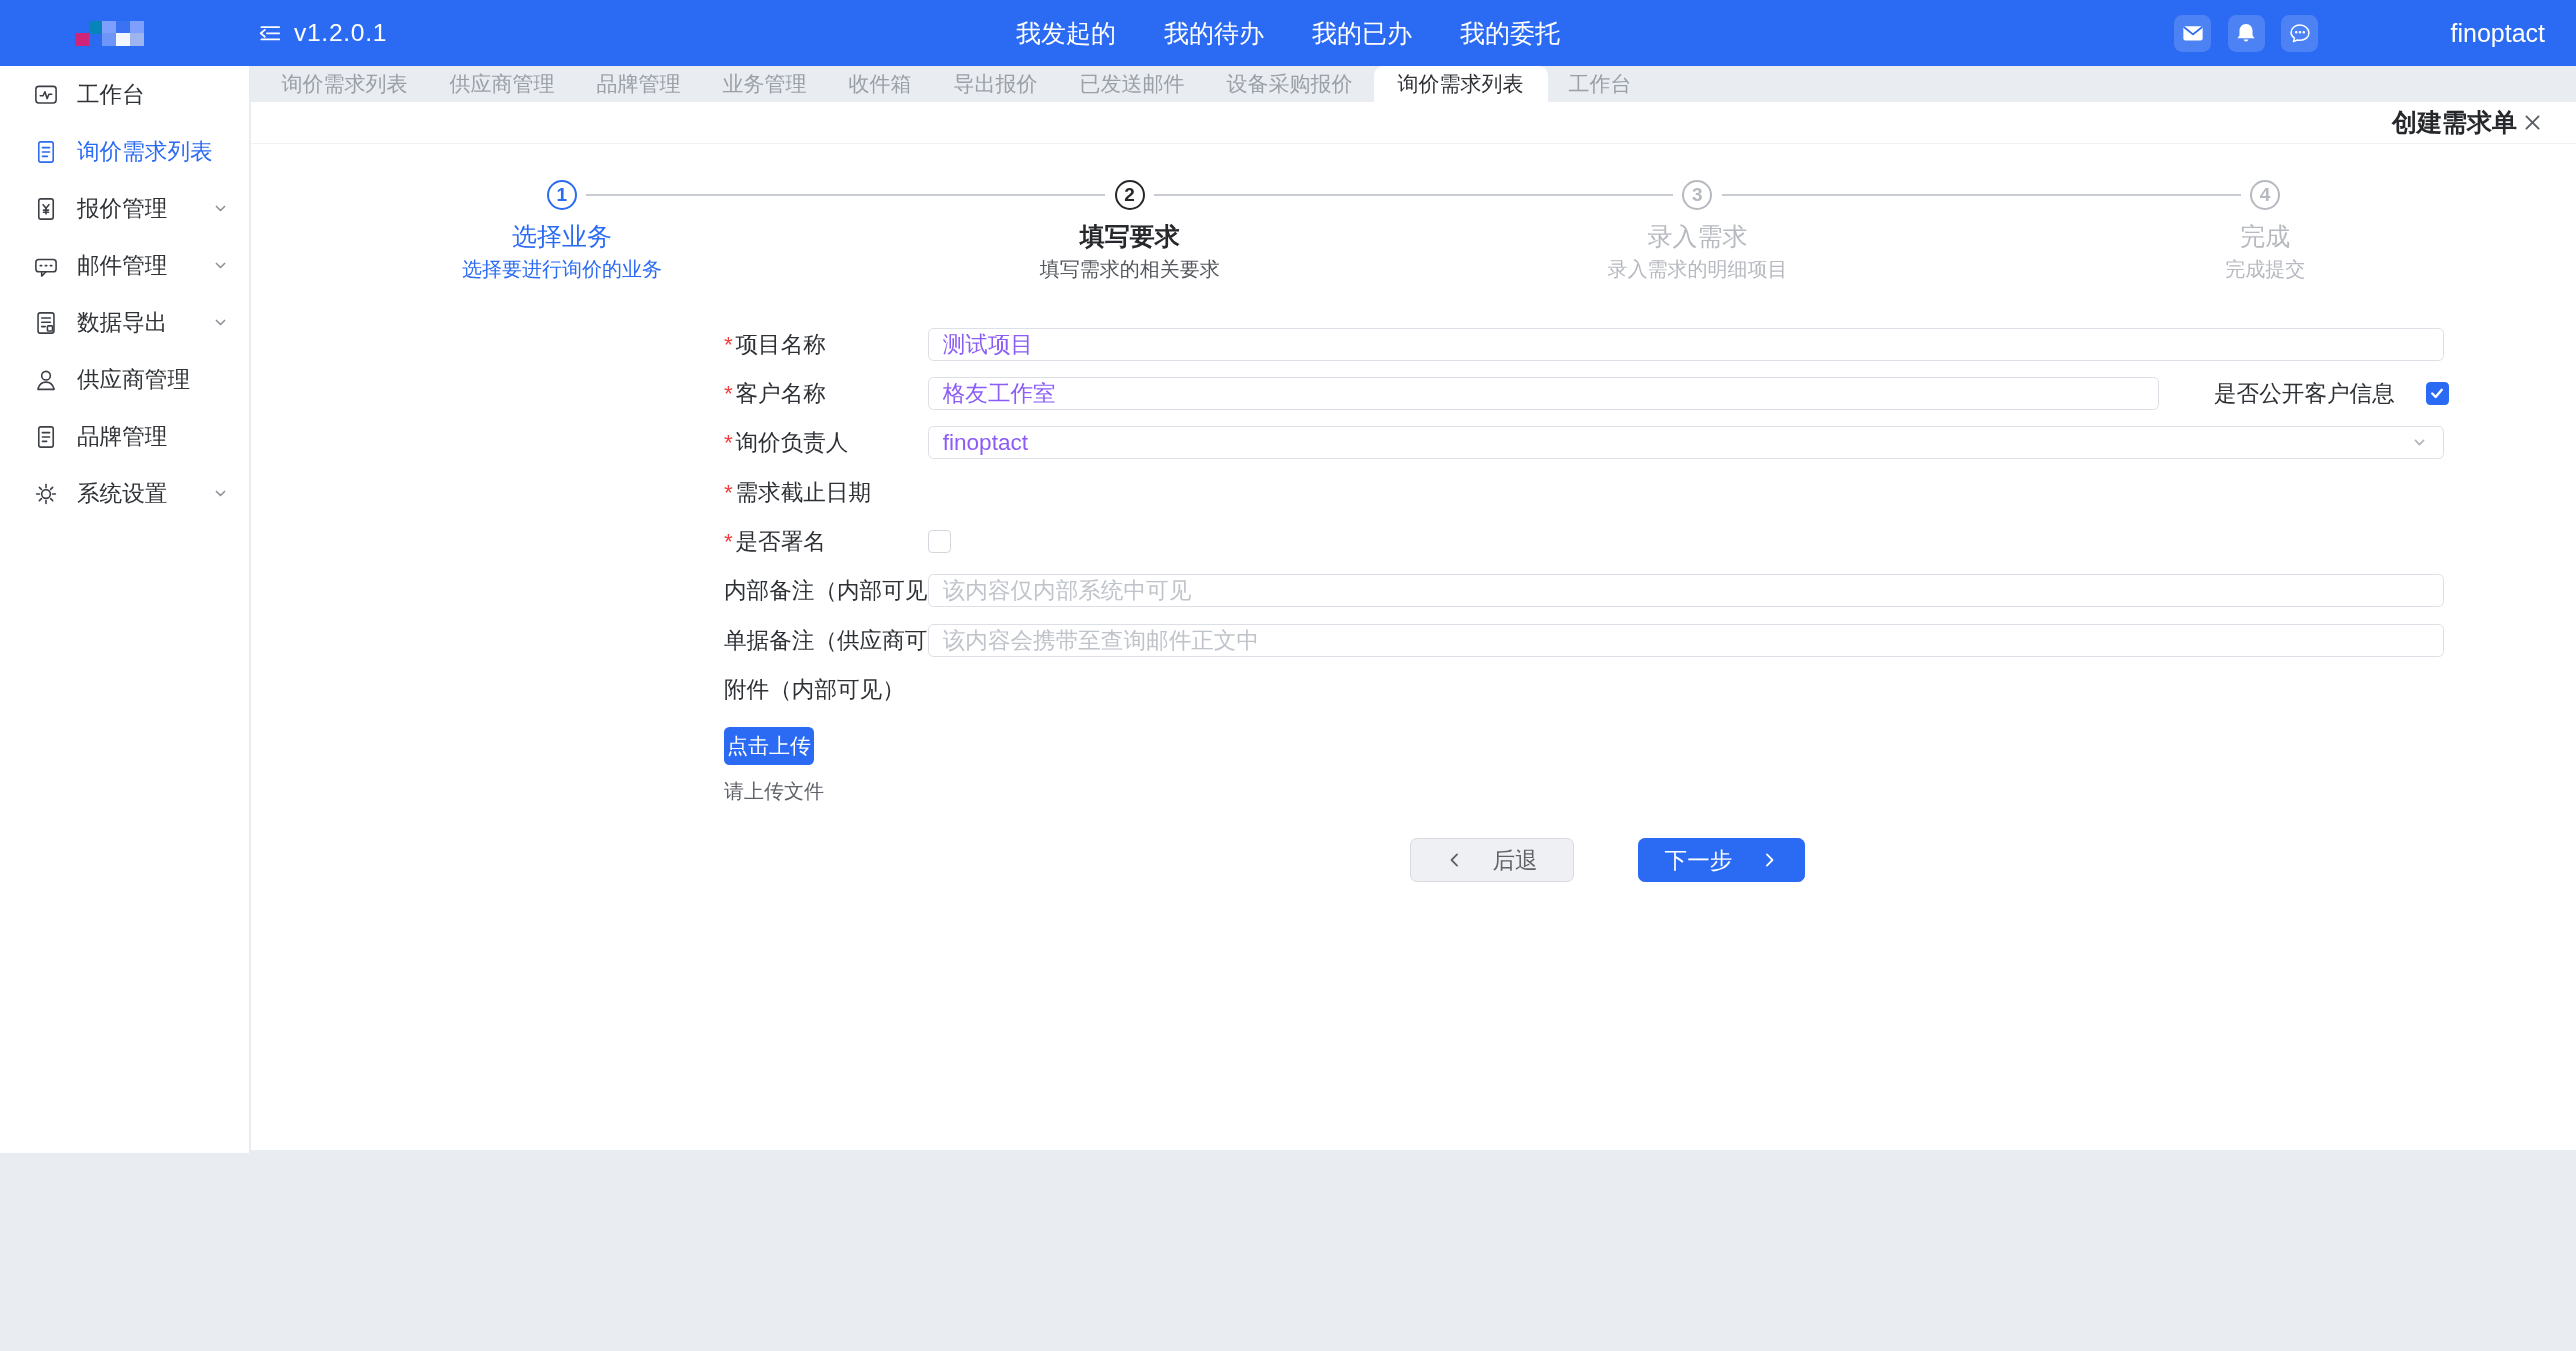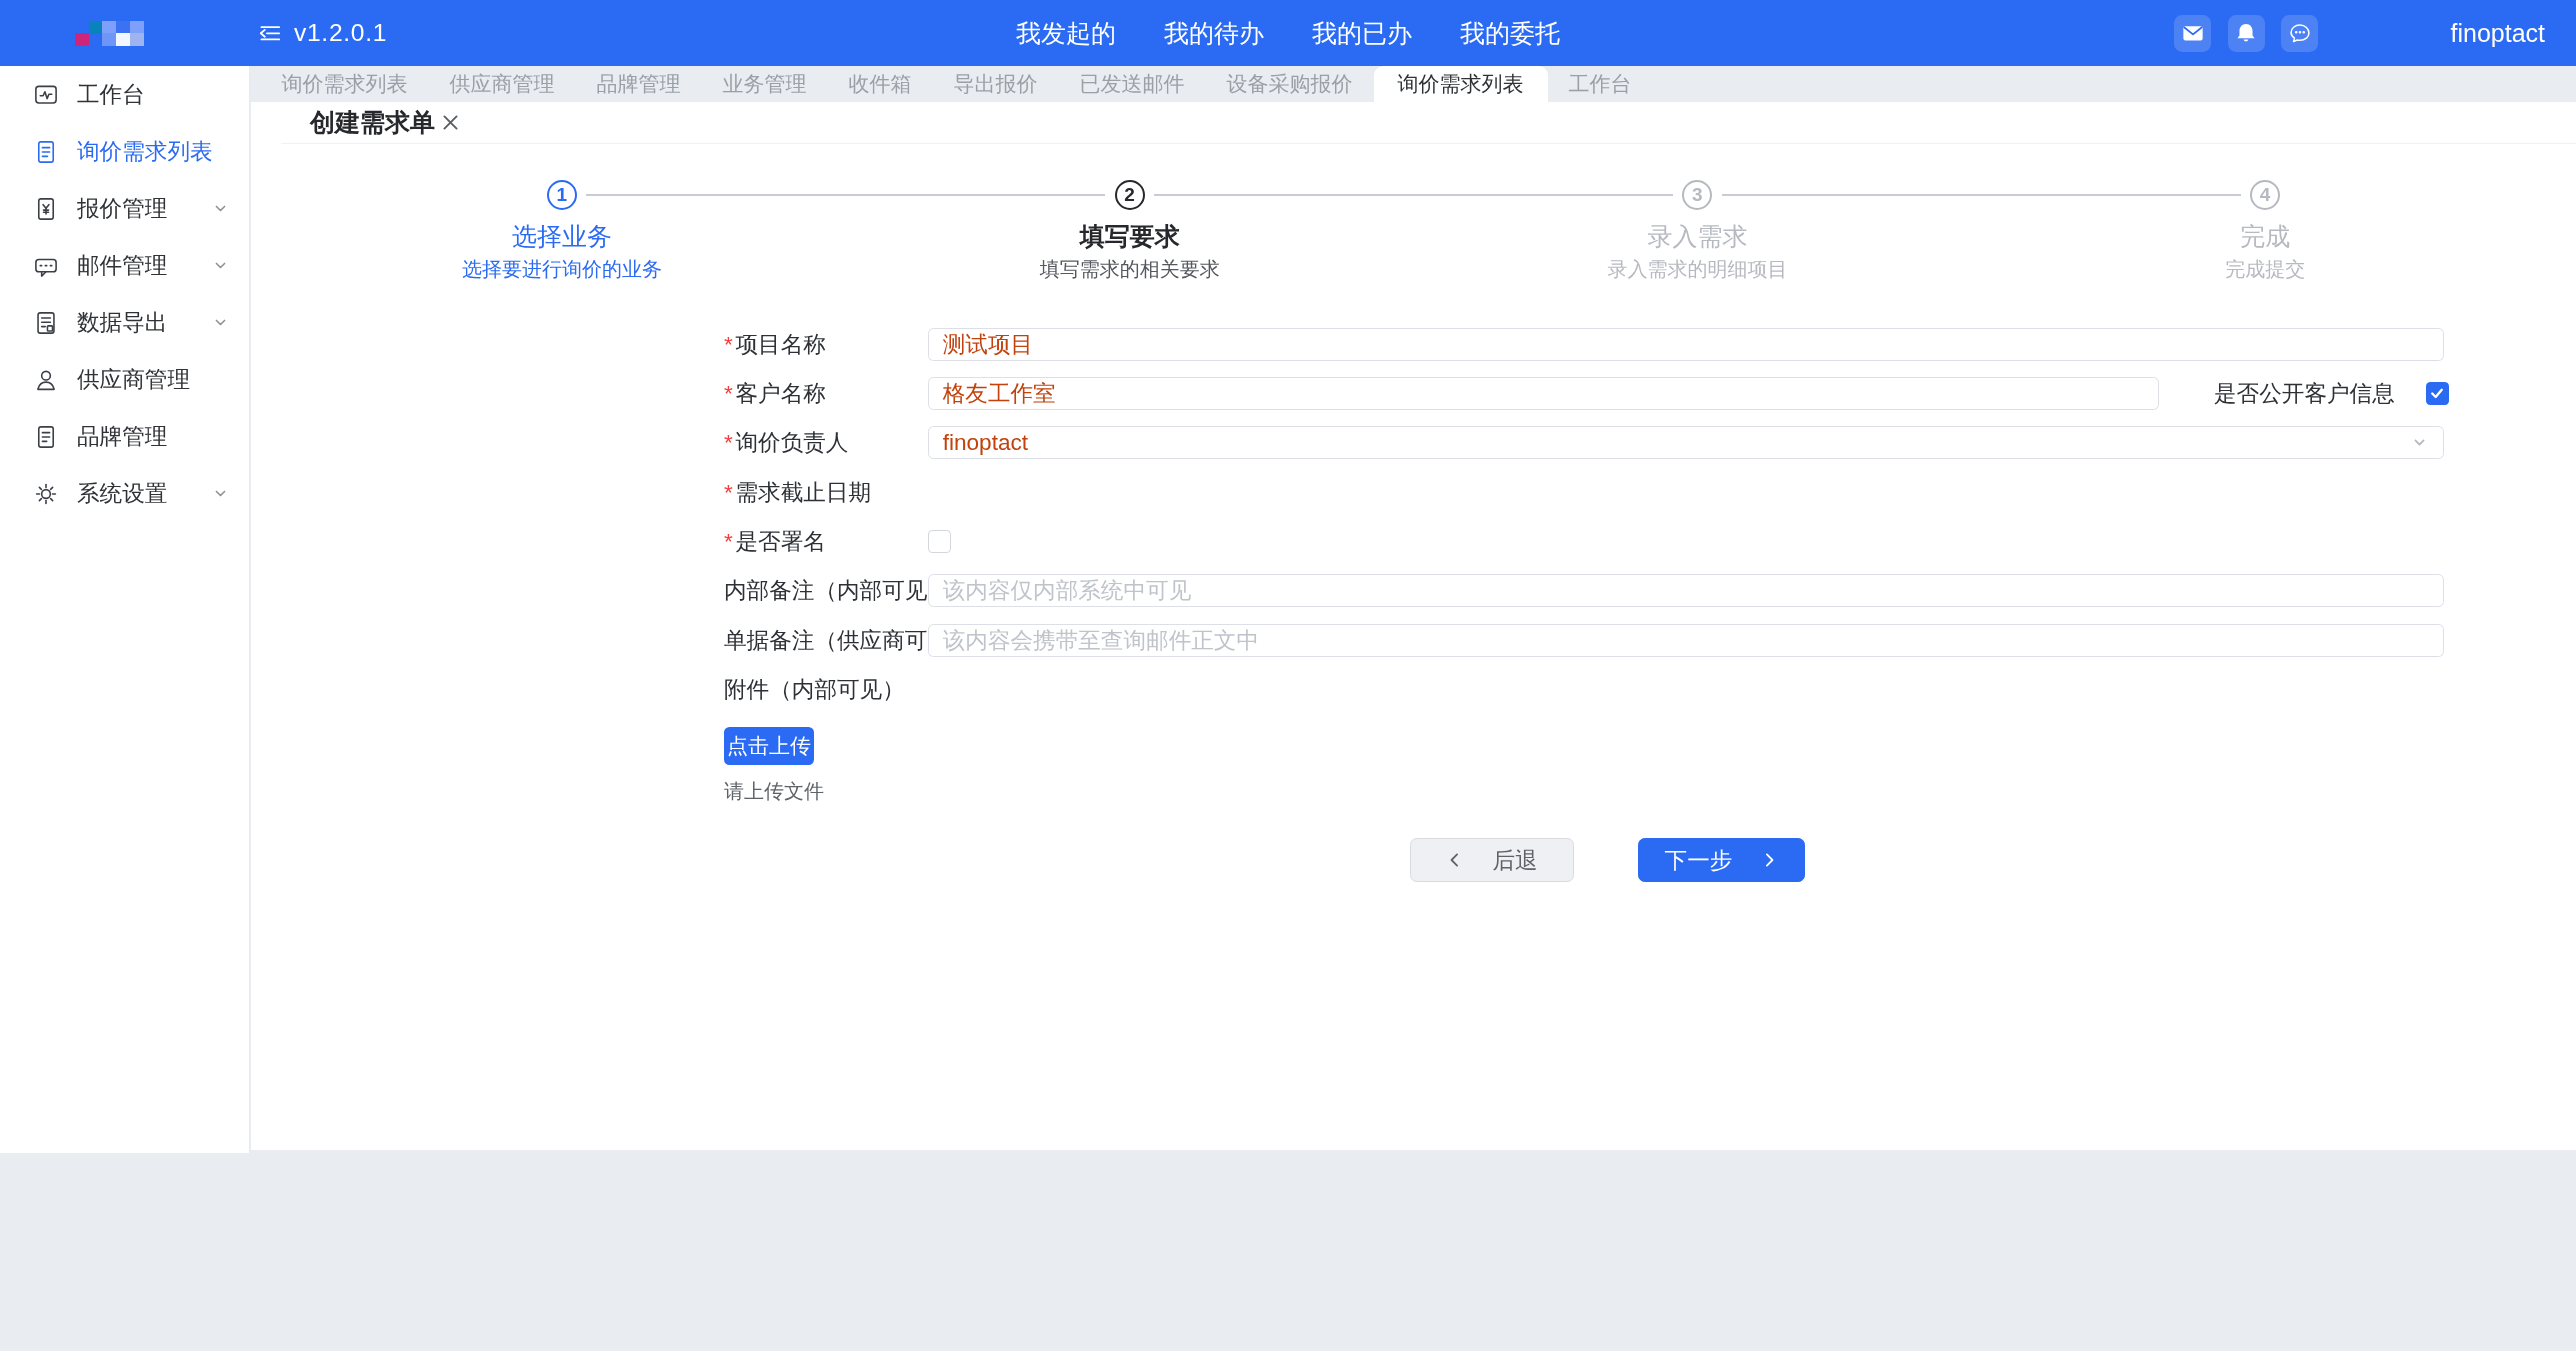--- a/index.html
+++ b/index.html
@@ -27,21 +27,21 @@
   .side-item.active { color:#2b6bf3; }
   .side-item .chev { width:19px; height:19px; flex:none; }
 
   
   .main { position:absolute; left:251px; top:66px; right:0; bottom:0; }
   .tabbar { height:36px; background:#e9ecf1; display:flex; align-items:stretch; padding-left:9.6px; font-size:21px; color:#9aa0a8; }
   .tab { display:flex; align-items:center; padding:0 21px; cursor:pointer; white-space:nowrap; }
   .tab.active { background:#fff; color:#2f3236; border-radius:9.6px 9.6px 0 0; padding:0 24px; }
 
   .panel { position:absolute; top:36px; left:0; right:0; bottom:3.4px; background:#fff; overflow:hidden; }
-  .panel-header { height:42px; border-bottom:0.7px solid #f0f1f4; display:flex; align-items:center; justify-content:flex-start; padding:0 29px;margin-left:30px; }
+  .panel-header { height:42px; border-bottom:0.7px solid #f0f1f4; display:flex; align-items:center; justify-content:flex-end; padding:0 29px; }
   .panel-title { font-size:25px; font-weight:700; color:#26282c; }
   .close-btn { width:30px; height:30px; display:flex; align-items:center; justify-content:center; cursor:pointer; }
 
   
   .stepper { display:flex; margin-top:36px; padding:0 27px; }
   .step { flex:1; display:flex; flex-direction:column; align-items:center; position:relative; }
   .step-circle { width:30px; height:30px; border-radius:50%; border:2.1px solid #b6b9bf; background:#fff; display:flex; align-items:center; justify-content:center; font-size:19px; font-weight:600; color:#b6b9bf; z-index:2; }
   .step-line { position:absolute; top:14.4px; height:2.1px; background:#c9ccd2; left:calc(50% + 24.6px); right:calc(-50% + 24.6px); z-index:1; }
   .step-title { margin-top:11px; font-size:25px; color:#b6b9bf; line-height:30px; }
   .step-desc { margin-top:5.5px; font-size:20px; color:#b6b9bf; line-height:24px; }
@@ -50,21 +50,21 @@
   .step.current .step-circle { border-color:#26282c; color:#26282c; border-width:2.7px; }
   .step.current .step-title { color:#26282c; font-weight:700; }
   .step.current .step-desc { color:#55585e; }
 
   
   .form { margin-top:47px; padding-left:473px; padding-right:132px; }
   .frow { display:flex; align-items:center; margin-bottom:16.4px; min-height:33px; }
   .flabel { width:204px; flex:none; font-size:22.6px; color:#2d3035; white-space:nowrap; }
   .flabel.required::before { content:"*"; color:#f23d3d; margin-right:2.7px; }
   .ffield { flex:1; display:flex; align-items:center; }
-  .input { height:33px; width:100%; border:1px solid #dcdfe6; border-radius:5.5px; background:#fff; display:flex; align-items:center; padding:0 13.7px; font-size:22.6px; color:#c2410c; cursor:text; }
+  .input { height:33px; width:100%; border:1px solid #dcdfe6; border-radius:5.5px; background:#fff; display:flex; align-items:center; padding:0 13.7px; font-size:22.6px; color:#8b5cf6; cursor:text; }
   .input.ph { color:#bfc3ca; }
   .input.fixed { width:1231px; flex:none; }
   .select { cursor:pointer; justify-content:space-between; }
   .pub-label { margin-left:55px; font-size:22.6px; color:#2d3035; white-space:nowrap; }
   .cb { width:23px; height:23px; border-radius:4.1px; border:1.4px solid #d3d6dc; background:#fff; flex:none; cursor:pointer; display:flex; align-items:center; justify-content:center; }
   .cb.checked { background:#2b6bf3; border-color:#2b6bf3; }
   .cb.after-label { margin-left:31px; }
   .cal-icon { width:22px; height:22px; margin-right:9.6px; flex:none; }
   .attach-row { margin-top:8.2px; margin-bottom:0; }
   .upload-btn { margin-top:20.5px; width:90px; height:38px; background:#2b6bf3; border:none; border-radius:5.5px; color:#fff; font-size:21px; display:flex; align-items:center; justify-content:center; cursor:pointer; }

